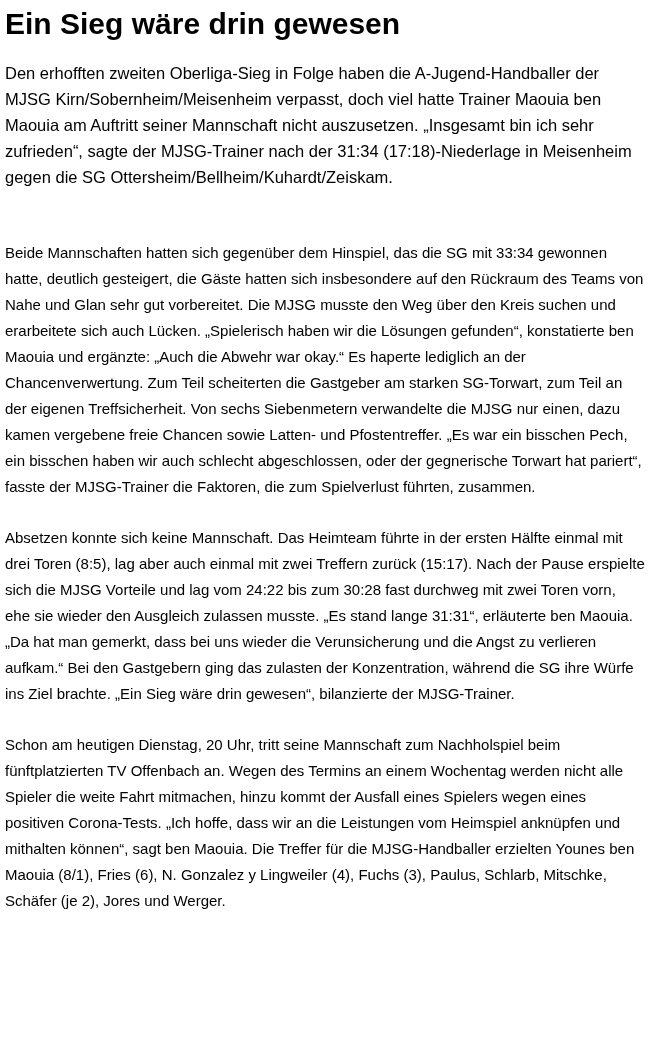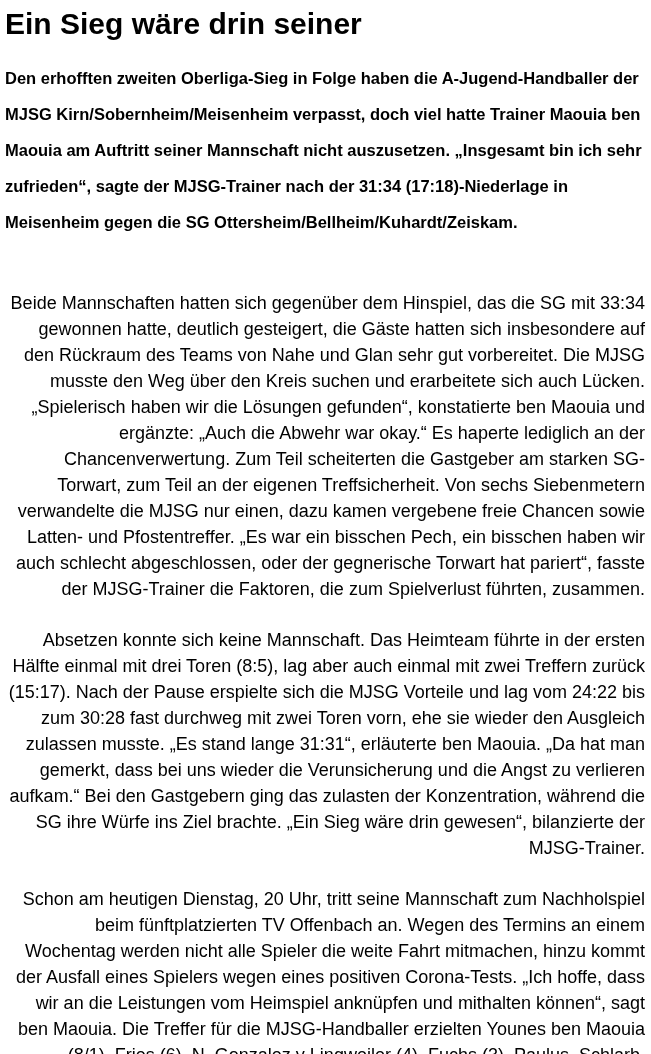--- a/index.html
+++ b/index.html
@@ -18,43 +18,42 @@
   }
   .article-title {
     font-size: 30px;
     font-weight: 700;
     line-height: 36px;
     margin: 0 0 18px 0;
     color: #000000;
   }
   .article-lead {
     font-size: 16.5px;
-    font-weight: 700;
-    line-height: 36px;
+    font-weight: 400;
+    line-height: 26px;
     margin: 0 0 50px 0;
     color: #000000;
   }
   .article-paragraph {
-    font-size: 18px;
+    font-size: 15px;
     font-weight: 400;
     line-height: 26px;
     margin: 0 0 25px 0;
     color: #000000;
-    text-align: right;
   }
   .article-paragraph:last-child {
     margin-bottom: 0;
     margin-top: 12px;
   }
 </style>
 </head>
 <body>
 
 <main class="page">
-  <h1 class="article-title">Ein Sieg wäre drin seiner</h1>
+  <h1 class="article-title">Ein Sieg wäre drin gewesen</h1>
 
   <p class="article-lead">Den erhofften zweiten Oberliga-Sieg in Folge haben die A-Jugend-Handballer der MJSG Kirn/Sobernheim/Meisenheim verpasst, doch viel hatte Trainer Maouia ben Maouia am Auftritt seiner Mannschaft nicht auszusetzen. „Insgesamt bin ich sehr zufrieden“, sagte der MJSG-Trainer nach der 31:34 (17:18)-Niederlage in Meisenheim gegen die SG Ottersheim/Bellheim/Kuhardt/Zeiskam.</p>
 
   <div>
     <p class="article-paragraph">Beide Mannschaften hatten sich gegenüber dem Hinspiel, das die SG mit 33:34 gewonnen hatte, deutlich gesteigert, die Gäste hatten sich insbesondere auf den Rückraum des Teams von Nahe und Glan sehr gut vorbereitet. Die MJSG musste den Weg über den Kreis suchen und erarbeitete sich auch Lücken. „Spielerisch haben wir die Lösungen gefunden“, konstatierte ben Maouia und ergänzte: „Auch die Abwehr war okay.“ Es haperte lediglich an der Chancenverwertung. Zum Teil scheiterten die Gastgeber am starken SG-Torwart, zum Teil an der eigenen Treffsicherheit. Von sechs Siebenmetern verwandelte die MJSG nur einen, dazu kamen vergebene freie Chancen sowie Latten- und Pfostentreffer. „Es war ein bisschen Pech, ein bisschen haben wir auch schlecht abgeschlossen, oder der gegnerische Torwart hat pariert“, fasste der MJSG-Trainer die Faktoren, die zum Spielverlust führten, zusammen.</p>
     <p class="article-paragraph">Absetzen konnte sich keine Mannschaft. Das Heimteam führte in der ersten Hälfte einmal mit drei Toren (8:5), lag aber auch einmal mit zwei Treffern zurück (15:17). Nach der Pause erspielte sich die MJSG Vorteile und lag vom 24:22 bis zum 30:28 fast durchweg mit zwei Toren vorn, ehe sie wieder den Ausgleich zulassen musste. „Es stand lange 31:31“, erläuterte ben Maouia. „Da hat man gemerkt, dass bei uns wieder die Verunsicherung und die Angst zu verlieren aufkam.“ Bei den Gastgebern ging das zulasten der Konzentration, während die SG ihre Würfe ins Ziel brachte. „Ein Sieg wäre drin gewesen“, bilanzierte der MJSG-Trainer.</p>
     <p class="article-paragraph">Schon am heutigen Dienstag, 20 Uhr, tritt seine Mannschaft zum Nachholspiel beim fünftplatzierten TV Offenbach an. Wegen des Termins an einem Wochentag werden nicht alle Spieler die weite Fahrt mitmachen, hinzu kommt der Ausfall eines Spielers wegen eines positiven Corona-Tests. „Ich hoffe, dass wir an die Leistungen vom Heimspiel anknüpfen und mithalten können“, sagt ben Maouia. Die Treffer für die MJSG-Handballer erzielten Younes ben Maouia (8/1), Fries (6), N. Gonzalez y Lingweiler (4), Fuchs (3), Paulus, Schlarb, Mitschke, Schäfer (je 2), Jores und Werger.</p>
   </div>
 </main>
 

